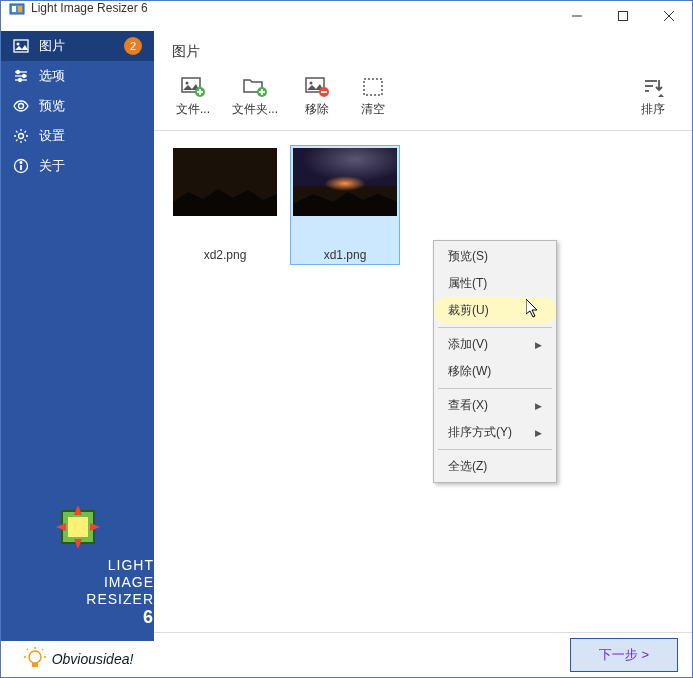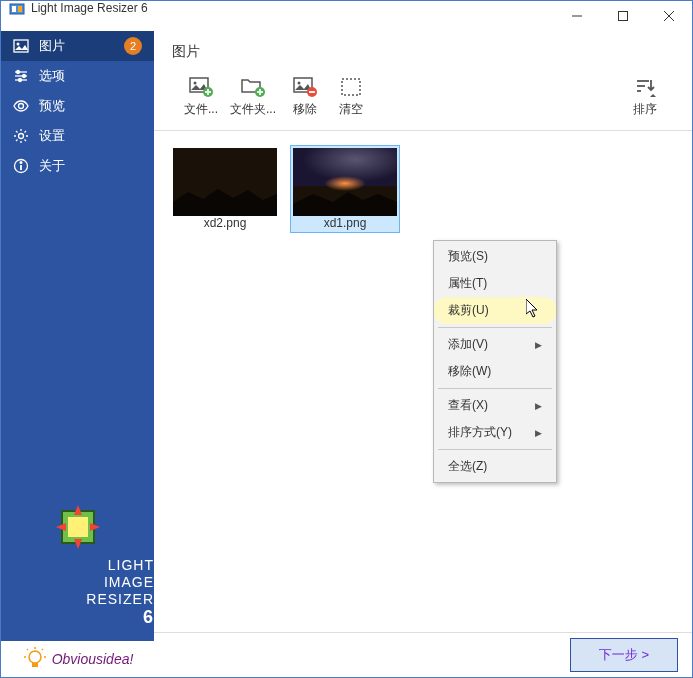--- a/index.html
+++ b/index.html
@@ -18,35 +18,35 @@
 .sidebar-item { height: 30px; display: flex; align-items: center; padding: 0 12px; font-size: 13px; cursor: pointer; gap: 10px; position: relative; }
 .sidebar-item.active { background: #1b3d7a; }
 .sidebar-icon { width: 16px; height: 16px; display: flex; align-items: center; justify-content: center; }
 .sidebar-badge { position: absolute; right: 12px; top: 50%; transform: translateY(-50%); background: #e67e22; color: #fff; border-radius: 50%; width: 18px; height: 18px; font-size: 11px; display: flex; align-items: center; justify-content: center; }
 
 .sidebar-logo-area { text-align: right; padding: 10px 0 12px; }
 .app-logo { width: 48px; height: 48px; margin: 0 auto 6px; position: relative; }
 .logo-text { font-size: 14px; letter-spacing: 1px; line-height: 1.2; font-weight: 300; }
 .logo-text .bold { font-weight: 600; font-size: 18px; }
 
-.obvious { background: #fff; height: 36px; display: flex; align-items: center; justify-content: center; gap: 4px; color: #701a75; font-size: 14px; font-style: italic; }
+.obvious { background: #fff; height: 36px; display: flex; align-items: center; justify-content: center; gap: 4px; color: #0f172a; font-size: 14px; font-style: italic; }
 .obvious-bulb { width: 26px; height: 26px; }
 
 .main { flex: 1; display: flex; flex-direction: column; background: #fff; position: relative; }
 .main-header { padding: 12px 18px 8px; font-size: 14px; color: #333; }
-.toolbar { display: flex; padding: 4px 24px 10px; border-bottom: 1px solid #ddd; }
+.toolbar { display: flex; padding: 4px 16px 10px; border-bottom: 1px solid #ddd; gap: 10px; }
 .toolbar-spacer { flex: 1; }
 .toolbar-btn { display: flex; flex-direction: column; align-items: center; gap: 2px; padding: 2px 6px; cursor: pointer; font-size: 12px; color: #333; min-width: 46px; }
 .toolbar-icon { width: 28px; height: 24px; display: flex; align-items: center; justify-content: center; }
 
 .gallery { flex: 1; padding: 14px 16px; display: flex; gap: 10px; align-items: flex-start; overflow: auto; position: relative; }
 .thumb { width: 110px; text-align: center; cursor: pointer; padding: 3px; }
 .thumb.selected { background: #cce8ff; border: 1px solid #6bb5f5; padding: 2px; }
 .thumb-img { width: 104px; height: 68px; background: #1a1208; margin: 0 auto; position: relative; overflow: hidden; }
-.thumb-label { font-size: 12px; color: #333; }
+.thumb-label { font-size: 12px; margin-top: 32px; color: #333; }
 
 .context-menu { position: absolute; left: 432px; top: 239px; width: 124px; background: #f2f2f2; border: 1px solid #b8b8b8; box-shadow: 2px 2px 4px rgba(0,0,0,0.25); font-size: 12px; padding: 2px 0; z-index: 100; }
 .cm-item { padding: 5px 14px 5px 14px; cursor: pointer; display: flex; justify-content: space-between; align-items: center; color: #333; }
 .cm-item:hover, .cm-item.highlight { background: #fef9c3; border-radius: 12px; }
 .cm-sep { height: 1px; background: #c8c8c8; margin: 3px 4px; }
 .cm-arrow { font-size: 9px; color: #555; }
 
 .cursor { position: absolute; left: 525px; top: 298px; z-index: 200; pointer-events: none; }
 
 .footer { height: 45px; border-top: 1px solid #ddd; display: flex; align-items: center; justify-content: flex-end; padding: 0 14px; }

